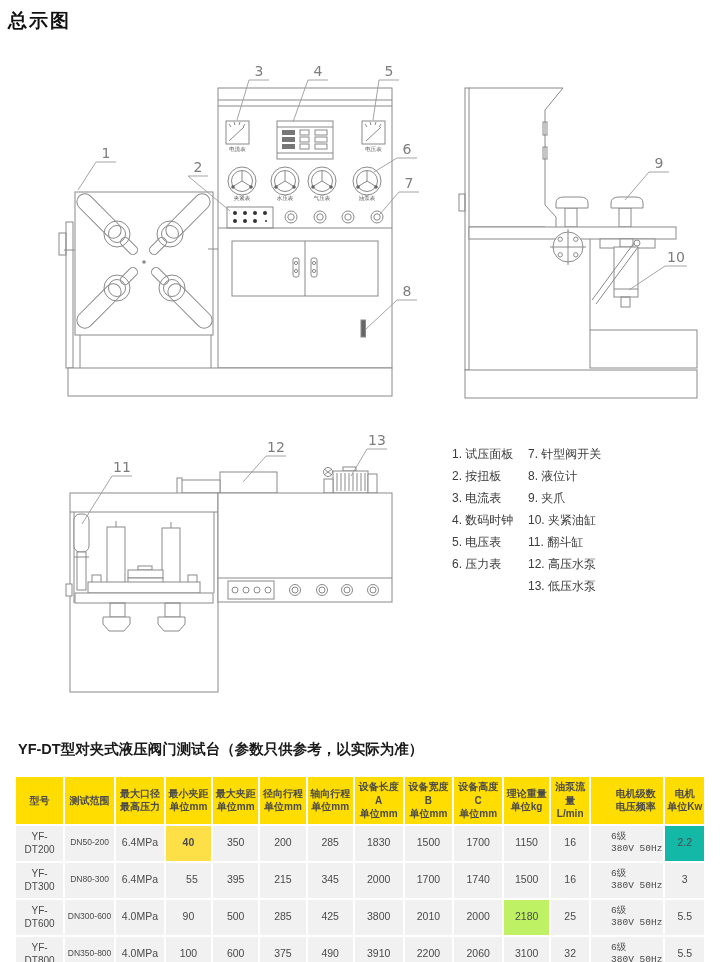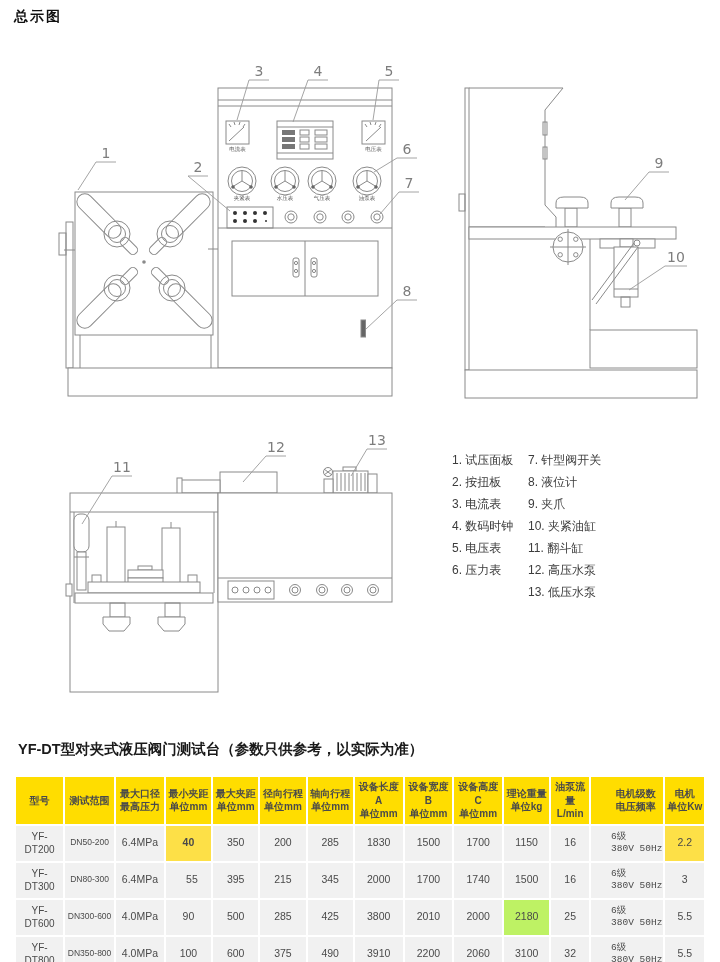--- a/index.html
+++ b/index.html
@@ -1,20 +1,20 @@
 <!DOCTYPE html>
 <html><head>
 <meta charset="utf-8">
 <style>
   html,body{margin:0;padding:0;background:#fff;}
   .page{position:relative;width:720px;height:962px;background:#fff;overflow:hidden;
         font-family:"Liberation Sans","DejaVu Sans",sans-serif;}
-  .main-title{position:absolute;left:14px;top:8px;font-size:14px;font-weight:bold;color:#111;letter-spacing:2px;}
+  .main-title{position:absolute;left:8px;top:8px;font-size:19px;font-weight:bold;color:#111;letter-spacing:2px;}
   svg text{font-family:"DejaVu Sans","Liberation Sans",sans-serif;}
-  .legend-col{position:absolute;top:443px;font-size:12px;color:#3c3c3c;margin-top:6px;}
+  .legend-col{position:absolute;top:443px;font-size:12px;color:#3c3c3c;}
   .legend-col-1{left:452px;} .legend-col-2{left:528px;}
   .legend-item{height:22px;line-height:22px;white-space:nowrap;}
   .table-title{position:absolute;left:18px;top:740px;font-size:14.5px;font-weight:bold;color:#1a1a1a;}
   .spec-wrap{position:absolute;left:14px;top:775px;width:692px;}
   table.spec{border-collapse:separate;border-spacing:2px;table-layout:fixed;width:692px;}
   table.spec th{font-size:10px;font-weight:700;padding:3px 1px;line-height:1.35;text-align:center;vertical-align:middle;height:38px;}
   table.spec td{font-size:10.5px;text-align:center;vertical-align:middle;height:31px;padding:2px 1px;white-space:pre-line;line-height:1.3;}
   table.spec td:first-child{font-size:10px;}
   table.spec td.small{font-size:8.5px;}
   table.spec td.left{text-align:left;font-size:9.5px;padding-left:20px;font-family:Liberation Mono, monospace;}
@@ -450,21 +450,21 @@
             <td style="background: rgb(241, 241, 241); color: rgb(74, 74, 74);">350</td>
             <td style="background: rgb(241, 241, 241); color: rgb(74, 74, 74);">200</td>
             <td style="background: rgb(241, 241, 241); color: rgb(74, 74, 74);">285</td>
             <td style="background: rgb(241, 241, 241); color: rgb(74, 74, 74);">1830</td>
             <td style="background: rgb(241, 241, 241); color: rgb(74, 74, 74);">1500</td>
             <td style="background: rgb(241, 241, 241); color: rgb(74, 74, 74);">1700</td>
             <td style="background: rgb(241, 241, 241); color: rgb(74, 74, 74);">1150</td>
             <td style="background: rgb(241, 241, 241); color: rgb(74, 74, 74);">16</td>
             <td class="left" style="background: rgb(241, 241, 241); color: rgb(74, 74, 74);">6级
 380V 50Hz</td>
-            <td style="background: #fde047; color: rgb(74, 74, 74);">2.2</td>
+            <td style="background: #14b8a6; color: rgb(74, 74, 74);">2.2</td>
           </tr>
           <tr>
             <td style="background: rgb(241, 241, 241); color: rgb(74, 74, 74);">YF-DT300</td>
             <td class="small" style="background: rgb(241, 241, 241); color: rgb(74, 74, 74);">DN80-300</td>
             <td style="background: rgb(241, 241, 241); color: rgb(74, 74, 74);">6.4MPa</td>
             <td style="background: rgb(241, 241, 241); color: rgb(74, 74, 74); padding-left: 8px;">55</td>
             <td style="background: rgb(241, 241, 241); color: rgb(74, 74, 74);">395</td>
             <td style="background: rgb(241, 241, 241); color: rgb(74, 74, 74);">215</td>
             <td style="background: rgb(241, 241, 241); color: rgb(74, 74, 74);">345</td>
             <td style="background: rgb(241, 241, 241); color: rgb(74, 74, 74);">2000</td>

